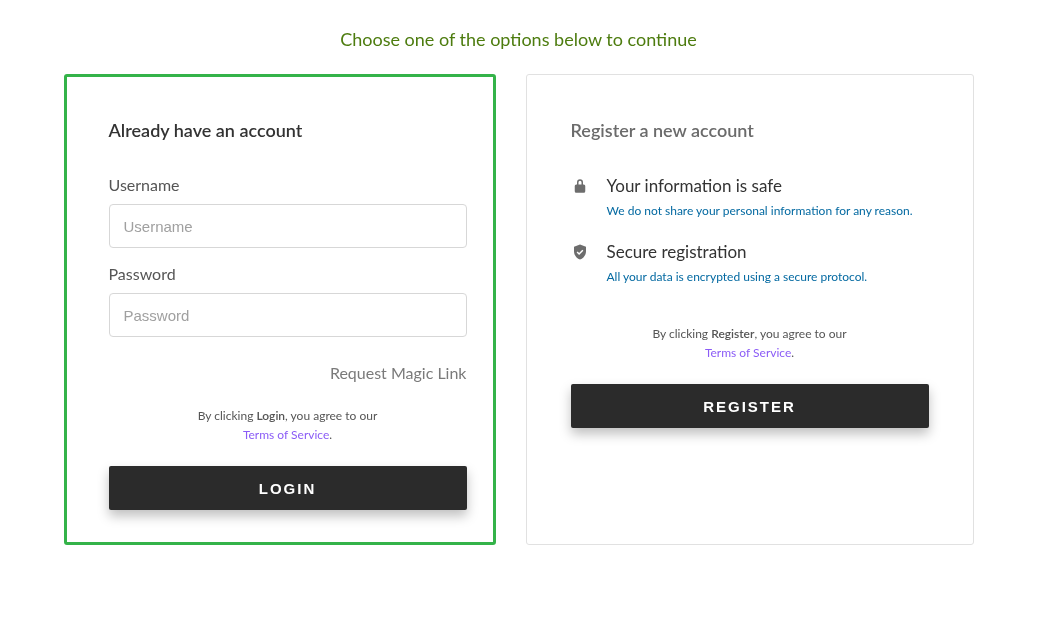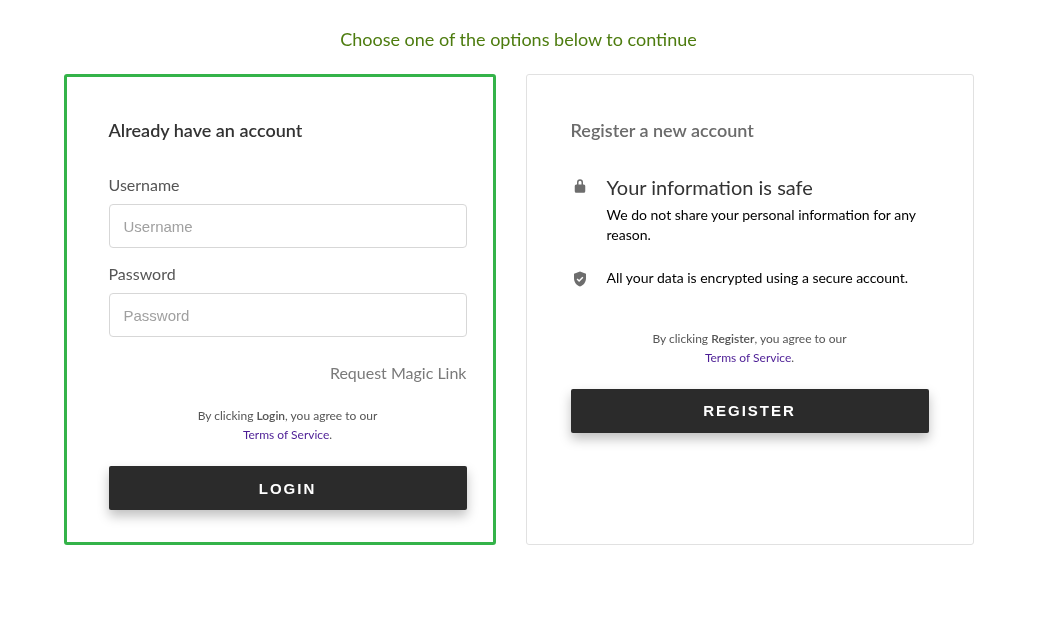--- a/index.html
+++ b/index.html
@@ -69,21 +69,21 @@
       margin-top: 12px;
     }
     .agree {
       text-align: center;
       font-size: 12px;
       color: #555;
       line-height: 1.6;
       margin-bottom: 22px;
     }
     .agree b { font-weight: 600; }
-    .agree a { color: #4c1d95; text-decoration: none; }
+    .agree a { color: #8b5cf6; text-decoration: none; }
     .btn {
       display: block;
       width: 100%;
       height: 44px;
       background: #2b2b2b;
       color: #fff;
       border: none;
       border-radius: 2px;
       font-size: 15px;
       font-weight: 700;
@@ -92,27 +92,27 @@
       box-shadow: 0 6px 12px rgba(0,0,0,0.25);
     }
     .info-row {
       display: flex;
       gap: 18px;
       margin-bottom: 22px;
     }
     .info-row .icon { flex: 0 0 18px; margin-top: 2px; color: #6d6d6d; }
     .info-row svg { width: 18px; height: 18px; fill: #6d6d6d; }
     .info-title {
-      font-size: 20px;
+      font-size: 17px;
       color: #333;
       margin-bottom: 6px;
     }
     .info-desc {
-      font-size: 14px;
-      color: #000000;
+      font-size: 12px;
+      color: #0369a1;
       line-height: 1.45;
     }
     .info-block { margin-bottom: 24px; }
     .right-pad { height: 14px; }
   </style>
 </head>
 <body>
 
 <div class="wrap">
 
@@ -157,21 +157,22 @@
           </div>
         </div>
 
         <div class="info-row">
           <span class="icon">
             <svg viewBox="0 0 24 24">
                 <path d="M12 2 4 5v6c0 5 3.4 9.7 8 11 4.6-1.3 8-6 8-11V5l-8-3zm-1.2 14-3.3-3.3 1.4-1.4 1.9 1.9 4.3-4.3 1.4 1.4-5.7 5.7z"></path>
               </svg>
           </span>
           <div>
-            <div class="info-desc">All your data is encrypted using a secure account.</div>
+            <div class="info-title">Secure registration</div>
+            <div class="info-desc">All your data is encrypted using a secure protocol.</div>
           </div>
         </div>
       </div>
 
       <div class="right-pad"></div>
 
       <p class="agree">
         <span>By clicking </span><b>Register</b><span>, you agree to our </span><br>
         <a href="#">Terms of Service</a><span>.</span>
       </p>

